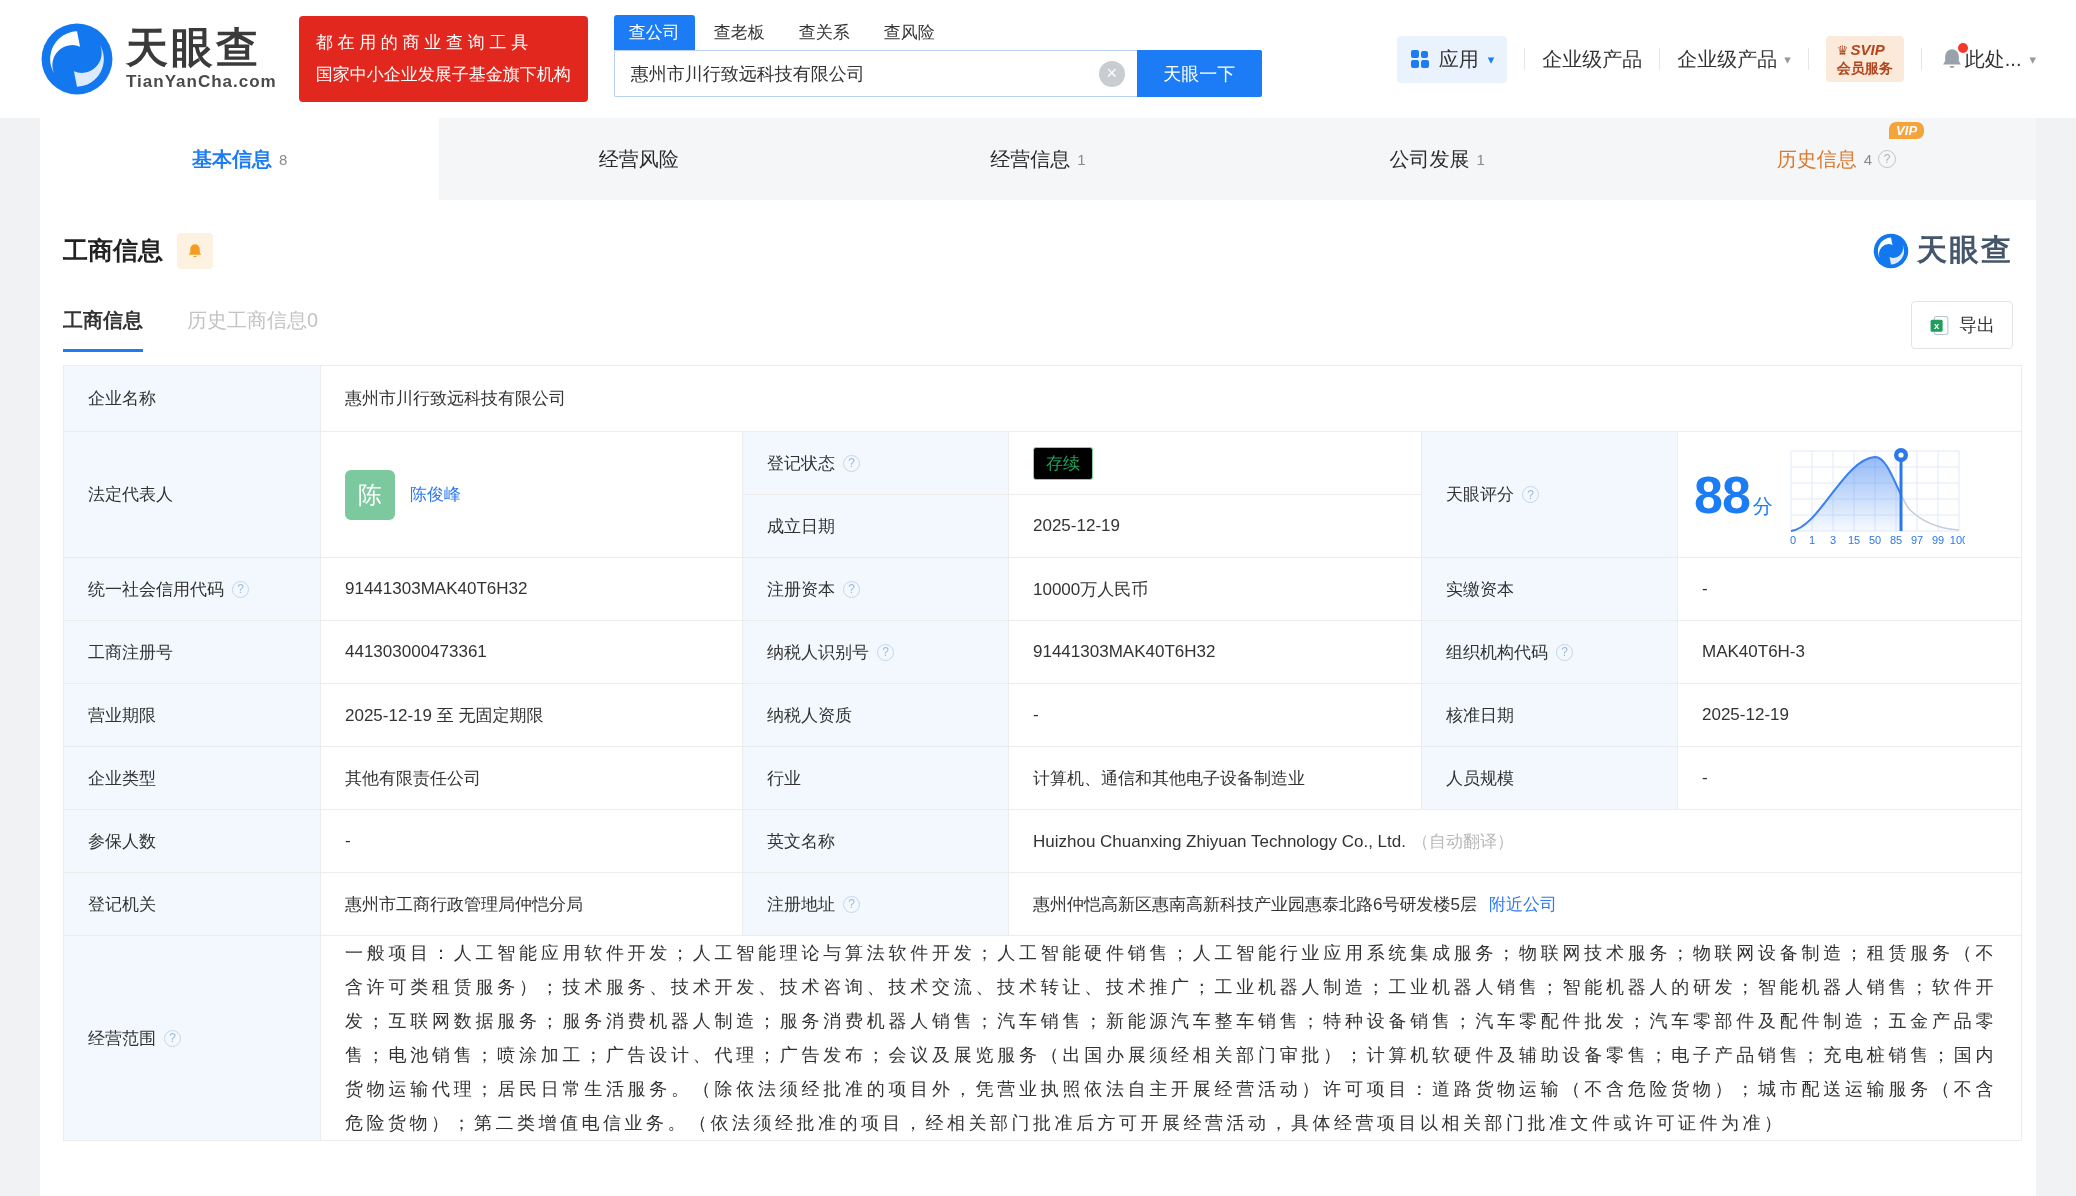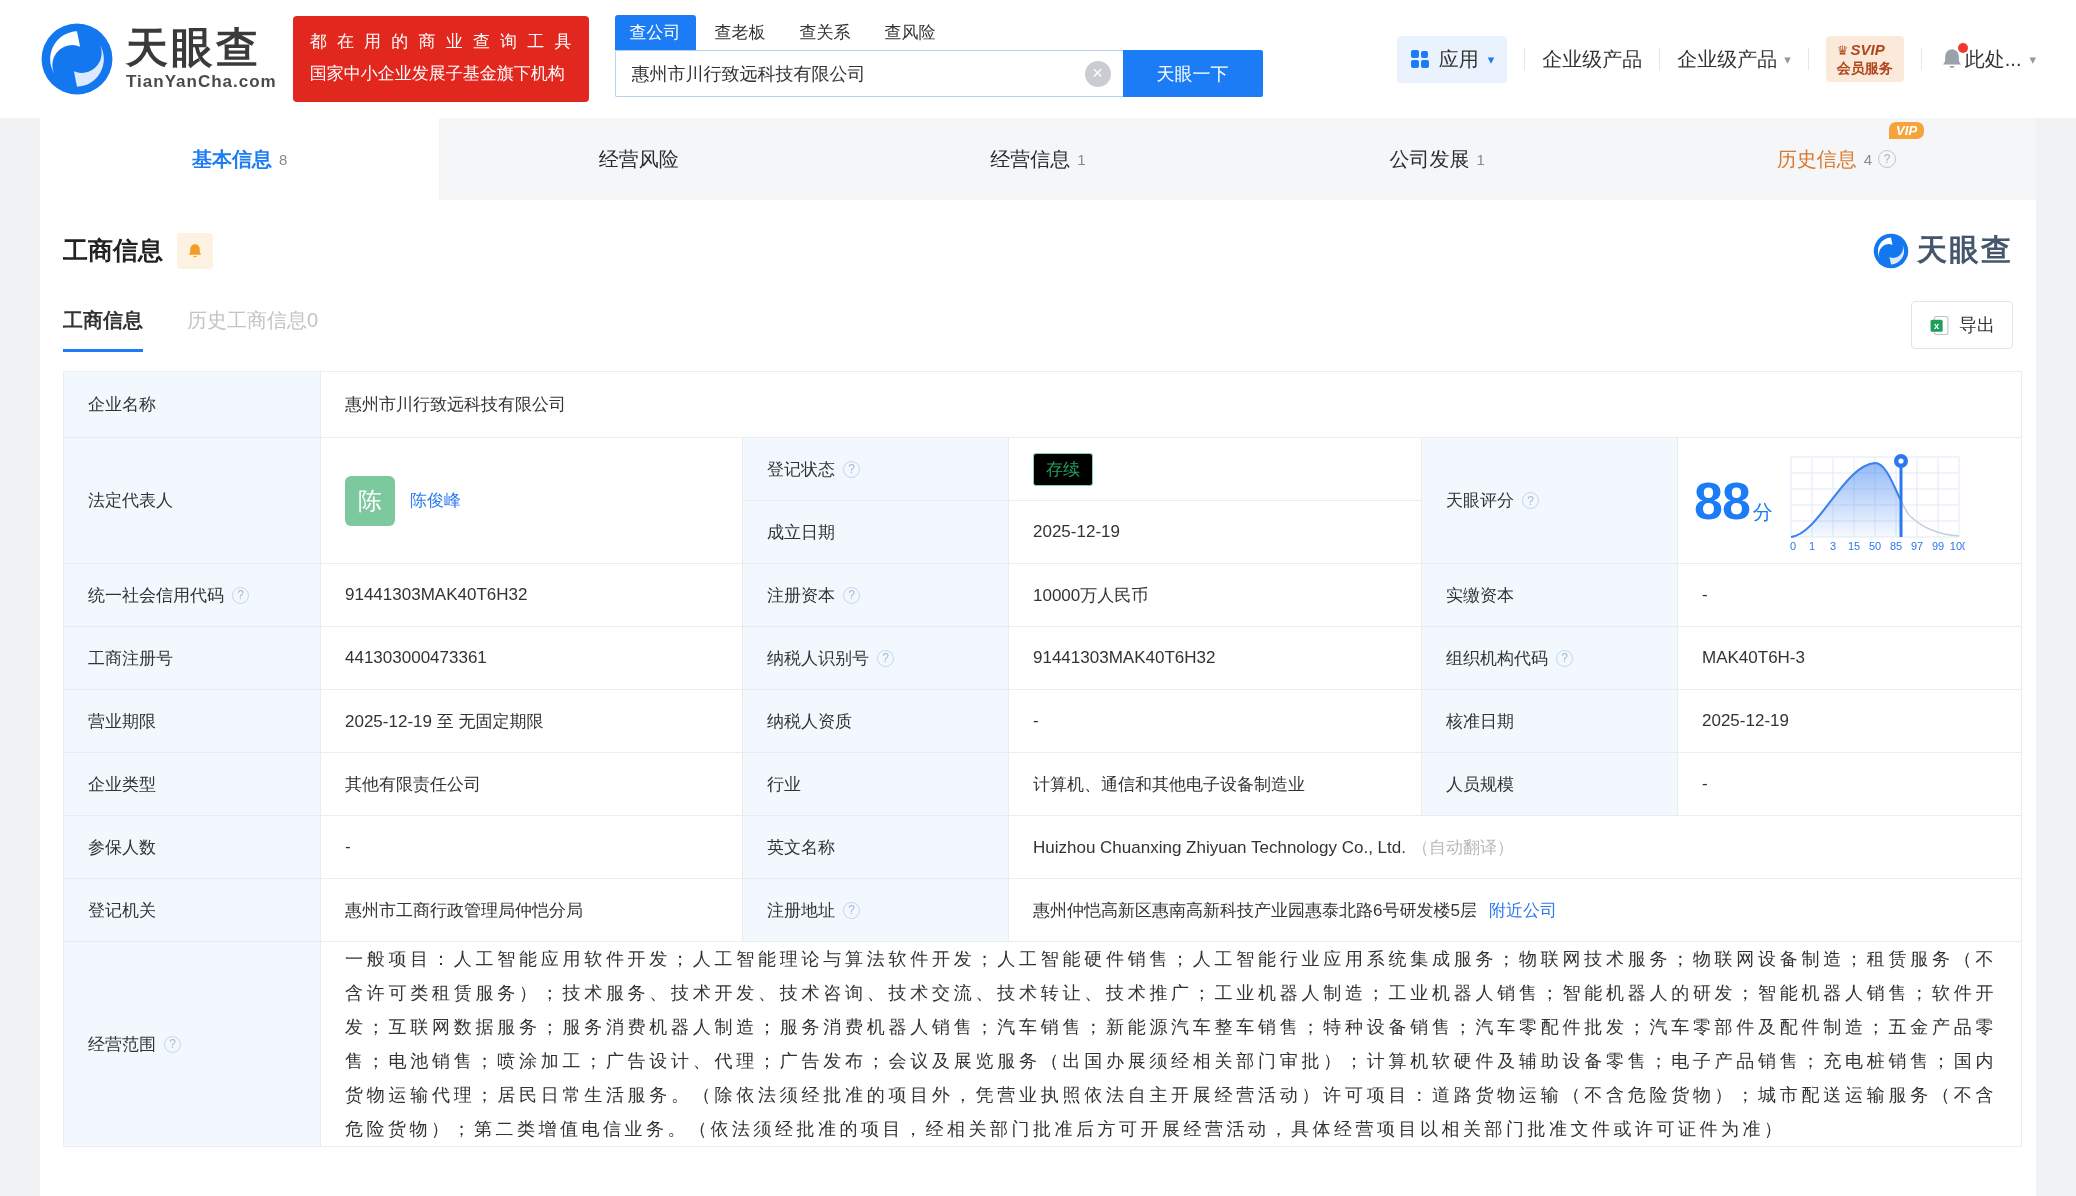--- a/index.html
+++ b/index.html
@@ -7,35 +7,35 @@
   body {
     font-family:"Liberation Sans","DejaVu Sans",sans-serif;
     background:#f1f2f4; color:#333;
   }
   
   .topbar { height:118px; background:#fff; display:flex; align-items:center; padding:0 40px; }
   .logo { display:flex; align-items:center; gap:12px; cursor:pointer; }
   .logo-icon { width:74px; height:74px; flex:none; }
   .brand { font-size:42px; font-weight:800; color:#3a3a3a; letter-spacing:3px; line-height:1.05; }
   .domain { font-size:17px; font-weight:700; color:#4a4a4a; letter-spacing:1px; margin-top:2px; }
-  .promo { margin-left:16px; background:#e2271e; color:#fff; border-radius:4px; padding:11px 17px;
-           font-size:17px; line-height:1.9; white-space:nowrap;font-family:Liberation Mono, monospace; }
+  .promo { margin-left:22px; background:#e2271e; color:#fff; border-radius:4px; padding:11px 17px;
+           font-size:17px; line-height:1.9; white-space:nowrap; }
   .search-block { margin-left:26px; width:648px; margin-top:-6px; }
   .search-tabs { display:flex; gap:4px; font-size:17px; }
   .stab { padding:6px 15px; color:#333; cursor:pointer; }
   .stab.active { background:#1b7cf5; color:#fff; border-radius:3px 3px 0 0; }
   .search-row { display:flex; height:47px; }
   .input-wrap { position:relative; flex:1; }
   .search-input { width:100%; height:100%; border:1px solid #b9d1f0; border-right:none;
                   padding:0 48px 0 16px; font-size:18px; color:#333; outline:none;
                   font-family:inherit; border-radius:2px 0 0 2px; }
   .clear { position:absolute; right:12px; top:50%; transform:translateY(-50%);
            width:26px; height:26px; border-radius:50%; background:#c9ccd1; color:#fff;
            font-size:18px; display:flex; align-items:center; justify-content:center; cursor:pointer; }
-  .search-btn { width:140px; background:#1b7cf5; color:#fff; border:none; font-size:18px;
+  .search-btn { width:125px; background:#1b7cf5; color:#fff; border:none; font-size:18px;
                 font-family:inherit; border-radius:0 2px 2px 0; cursor:pointer; }
   .top-nav { margin-left:auto; display:flex; align-items:center; font-size:20px; color:#333; }
   .apps { display:flex; align-items:center; gap:9px; background:#e9f2fd; border-radius:4px;
           padding:10px 13px; cursor:pointer; }
   .grid-icon { width:20px; height:20px; }
   .caret { font-size:13px; color:#999; }
   .caret.blue { color:#1b7cf5; }
   .vdiv { width:1px; height:22px; background:#e6e6e6; margin:0 17px; }
   .navitem { display:flex; align-items:center; gap:7px; cursor:pointer; white-space:nowrap; }
   .svip { background:#fbe9da; border-radius:4px; padding:5px 11px; line-height:1.25;
@@ -76,21 +76,21 @@
   .subtab-row { display:flex; align-items:center; margin-top:30px; }
   .subtab { font-size:20px; color:#c3c3c3; padding-bottom:15px; border-bottom:3px solid transparent;
             cursor:pointer; }
   .subtab.active { color:#333; font-weight:700; border-bottom-color:#1b7cf5; }
   .subtab + .subtab { margin-left:44px; }
   .export { margin-left:auto; display:flex; align-items:center; gap:9px; border:1px solid #e3e3e3;
             background:#fff; border-radius:4px; padding:11px 17px; font-size:18px; color:#333;
             font-family:inherit; cursor:pointer; margin-bottom:8px; }
   .export svg { width:21px; height:21px; }
   
-  table.info { border-collapse:collapse; table-layout:fixed; width:1958px; margin-top:14px;
+  table.info { border-collapse:collapse; table-layout:fixed; width:1958px; margin-top:8px;
                font-size:17px; color:#333;padding-left:29px; }
   table.info td { border:1px solid #ececec; padding:0 24px; vertical-align:middle; }
   td.lbl { background:#f2f8fd; }
   .lblwrap { display:flex; align-items:center; }
   .help { width:17px; height:17px; border-radius:50%; border:1px solid #c5d7ea; color:#9fb9d8;
           font-size:12px; display:inline-flex; align-items:center; justify-content:center;
           margin-left:8px; flex:none; cursor:pointer; }
   tr.rh1 { height:66px; }
   tr.rh2 { height:63px; }
   tr.rh  { height:63px; }

